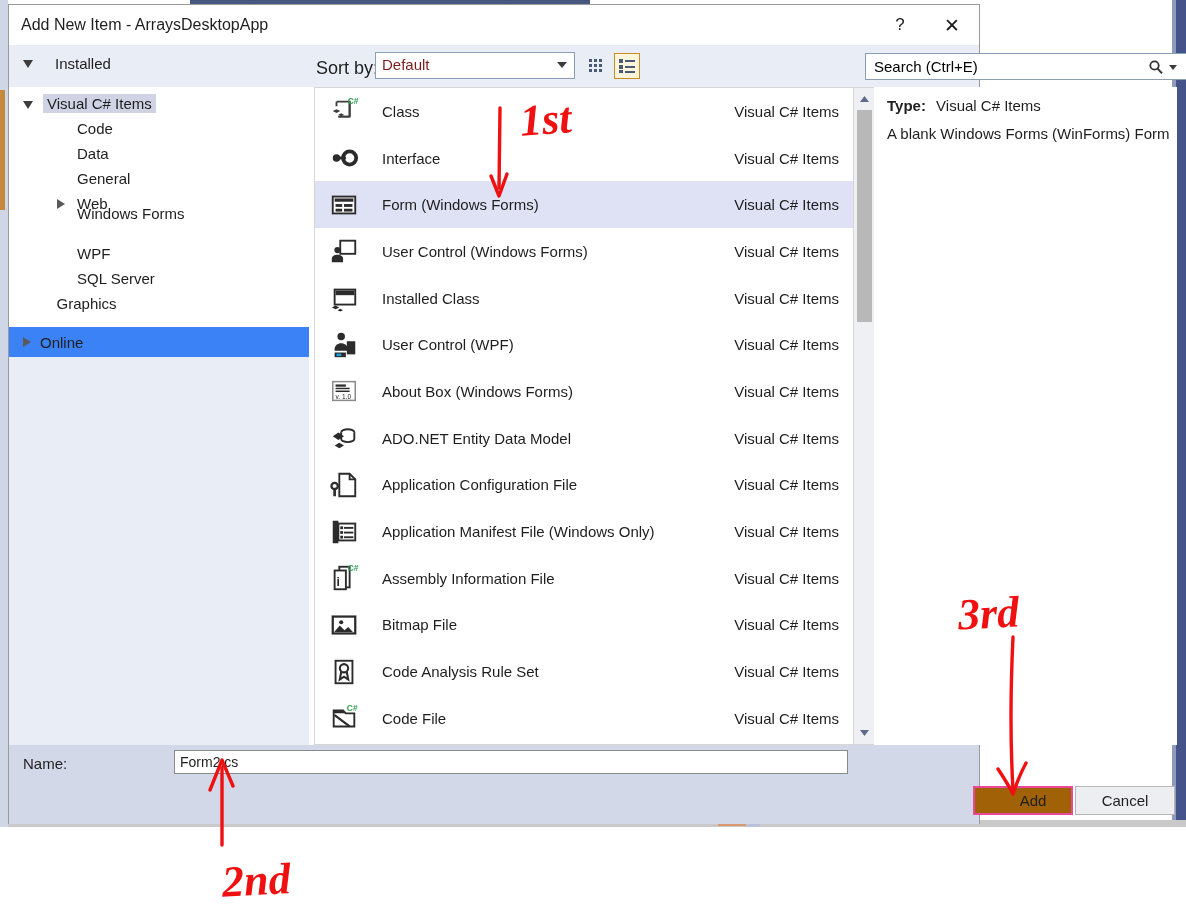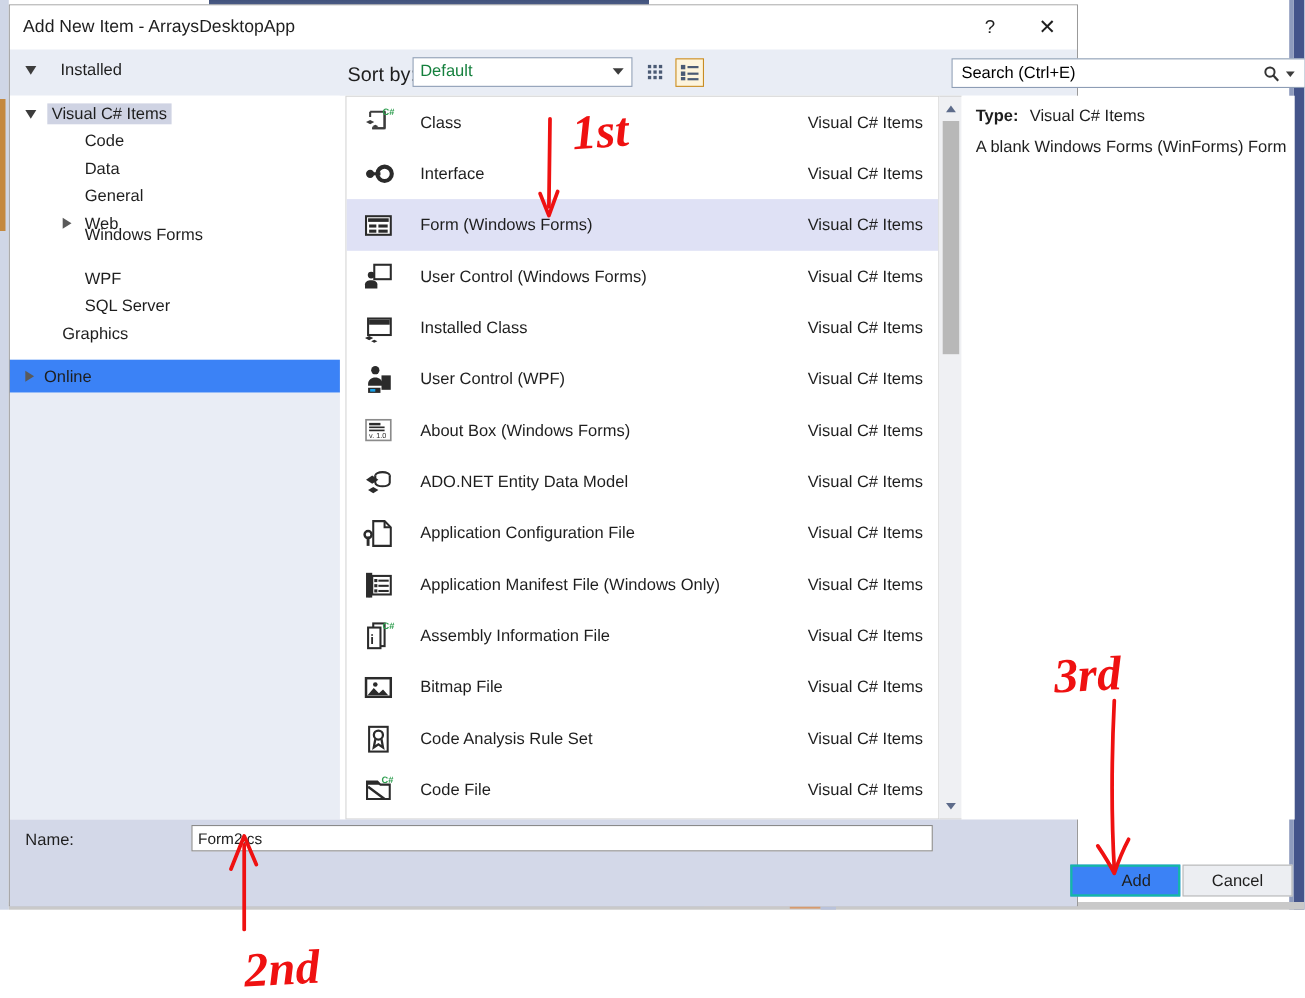--- a/index.html
+++ b/index.html
@@ -39,21 +39,21 @@
   .installed-hdr { position:absolute; left:14px; top:50px; font-size:15px; color:#1e1e1e;
      display:flex; align-items:center; gap:22px; }
   .tri-down { width:0;height:0;border-left:5px solid transparent;border-right:5px solid transparent;
      border-top:8px solid #3c3c3c; }
   .tri-right-hollow { width:0;height:0;border-top:5px solid transparent;border-bottom:5px solid transparent;
      border-left:8px solid #5a5a5a; }
 
   .sortby-label { position:absolute; left:307px; top:53px; font-size:18px; color:#1e1e1e; }
   .sortby-select { position:absolute; left:366px; top:47px; width:200px; height:27px;
      background:#ffffff; border:1px solid #8d9db5; box-sizing:border-box; font-size:15px;
-     color:#15803d; padding:3px 6px; }
+     color:#7f1d1d; padding:3px 6px; }
   .sortby-arrow { position:absolute; left:548px; top:57px; width:0;height:0;
      border-left:5px solid transparent;border-right:5px solid transparent;border-top:6px solid #3c3c3c; }
 
   .view-btn { position:absolute; top:48px; width:26px; height:26px; box-sizing:border-box;
      display:flex; align-items:center; justify-content:center; }
   .view-grid { left:575px; }
   .view-list { left:605px; border:1px solid #c88c22; background:#fdf4dc; }
 
   .search-box { position:absolute; left:856px; top:48px; width:322px; height:27px; background:#ffffff;
      border:1px solid #8d9db5; box-sizing:border-box; }
@@ -97,21 +97,21 @@
   .detail-desc { position:absolute; left:12px; top:38px; font-size:15px; color:#1e1e1e; }
 
   
   .bottombar { position:absolute; left:0; top:740px; width:100%; height:79px; background:#d3d8e8; }
   .name-label { position:absolute; left:14px; top:750px; font-size:15px; color:#1e1e1e; }
   .name-input { position:absolute; left:165px; top:745px; width:674px; height:24px; background:#ffffff;
      border:1px solid #8a8a8a; box-sizing:border-box; font-size:14px; color:#1e1e1e; padding:3px 5px; }
   .dlg-btn { position:absolute; top:781px; width:100px; height:29px; background:#eceef2;
      border:1px solid #b7b7b7; box-sizing:border-box; display:flex; align-items:center;
      justify-content:center; font-size:15px; color:#1e1e1e; }
-  .btn-add { left:964px; border:2px solid #14b8a6; background:#3b82f6;padding-left:20px; }
+  .btn-add { left:964px; border:2px solid #ec4899; background:#a16207;padding-left:20px; }
   .btn-cancel { left:1066px; }
 
   
   .anno { position:absolute; pointer-events:none; }
   .anno-text { position:absolute; color:#ef1111; font-family:"Liberation Serif", serif;
      font-style:italic; font-weight:bold; }
   .a-1st { left:520px; top:94px; font-size:44px; transform:rotate(-4deg); }
   .a-2nd { left:222px; top:855px; font-size:44px; transform:rotate(-3deg); }
   .a-3rd { left:958px; top:588px; font-size:44px; transform:rotate(-3deg); }
 </style>

